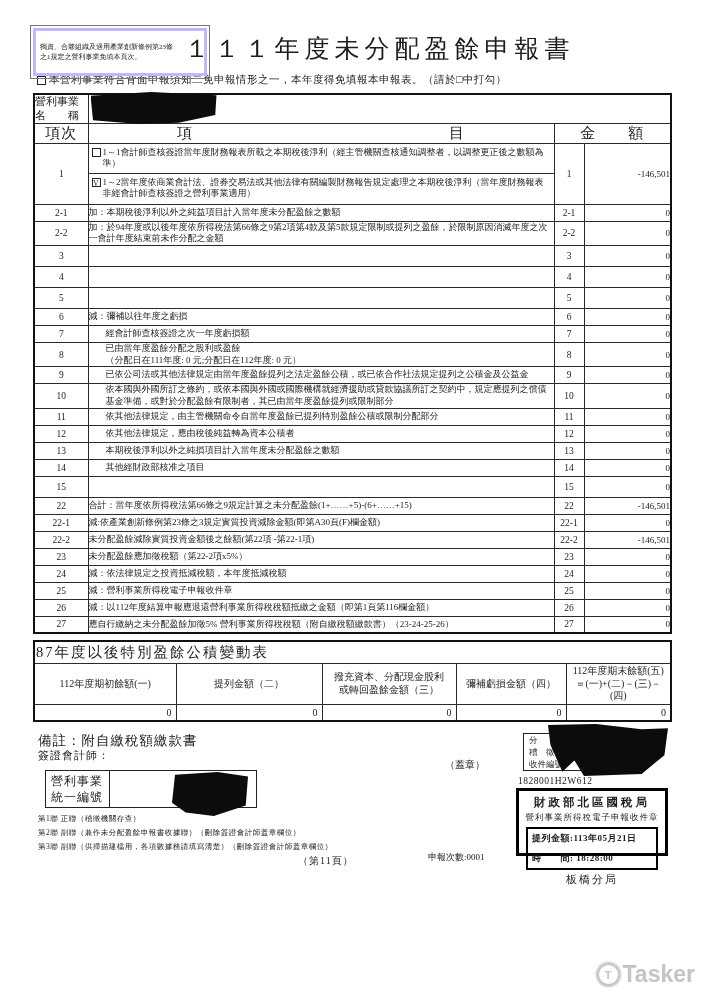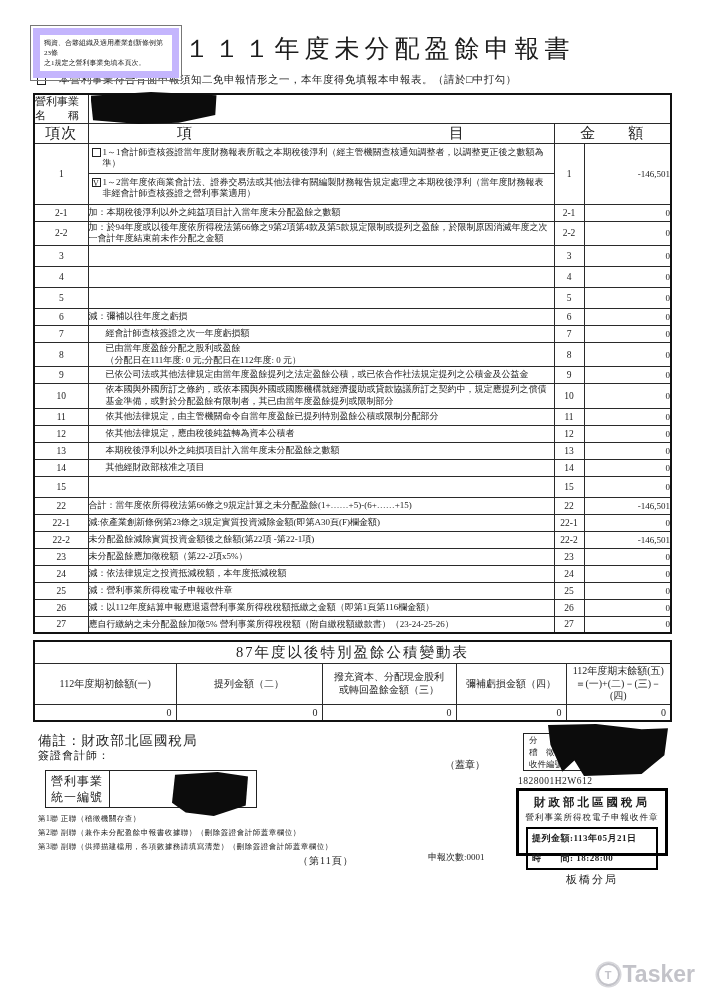--- a/index.html
+++ b/index.html
@@ -5,32 +5,32 @@
   html,body{margin:0;padding:0;}
   body{
     width:707px;height:1000px;position:relative;background:#ffffff;
     font-family:"Liberation Serif","DejaVu Serif",serif;color:#1c1c1c;
     overflow:hidden;
   }
   .sheet{position:absolute;inset:0;}
 
   
   .corner-note{
-    position:absolute;left:33px;top:28px;width:146px;min-height:28px;
-    border:7px solid #c4b5fd;outline:1px solid #777;outline-offset:2px;
-    font-size:7px;line-height:1.45;padding:3px 4px;white-space:pre-line;
+    position:absolute;left:33px;top:28px;width:174px;min-height:28px;
+    border:3px solid #c4b5fd;outline:1px solid #777;outline-offset:2px;
+    font-size:7px;line-height:1.45;padding:11px 4px;white-space:pre-line;
     box-sizing:border-box;
   }
   .form-title{
     margin:0;padding-top:32px;text-align:center;transform:translateX(26px);
     font-size:25px;font-weight:500;letter-spacing:5px;
   }
   .exempt-line{
     margin:8px 0 0 37px;font-size:10.5px;letter-spacing:.5px;
-    display:flex;align-items:center;gap:13px;
+    display:flex;align-items:center;gap:3px;
   }
   .cb{
     display:inline-block;width:9px;height:9px;border:1px solid #222;
     font-size:8px;line-height:9px;text-align:center;flex:0 0 auto;
     background:#fff;box-sizing:border-box;
   }
 
   
   table{border-collapse:collapse;table-layout:fixed;}
   .main-table{
@@ -55,21 +55,21 @@
     display:flex;align-items:flex-start;gap:2px;padding:3px 3px 2px 3px;
     font-size:9px;line-height:1.3;min-height:30px;box-sizing:border-box;
   }
   .opt .cb{margin-top:1px;}
   .opt1{border-bottom:1px solid #2a2a2a;}
   .opt-cell{padding:0;}
 
   
   .special-table{width:637px;margin:6px 0 0 33px;border:2px solid #111;}
   .special-table td{border:1px solid #2a2a2a;box-sizing:border-box;}
-  .sp-title{height:20px;text-align:center;font-size:14.5px;letter-spacing:2px;}
+  .sp-title{height:20px;font-size:14.5px;letter-spacing:2px;}
   .sp-head td{height:30px;text-align:center;font-size:10px;line-height:1.25;white-space:pre-line;padding:1px 2px;}
   .sp-val td{height:17px;text-align:right;font-size:10px;padding-right:4px;}
 
   
   .footer{position:absolute;left:0;top:730px;width:707px;height:270px;}
   .note-line{position:absolute;left:38px;top:2px;font-size:13.5px;letter-spacing:1px;}
   .cpa-line{position:absolute;left:38px;top:18px;font-size:11px;letter-spacing:1px;}
   .stamp-hint{position:absolute;left:445px;top:28px;font-size:10px;}
   .ubn-box{
     position:absolute;left:45px;top:40px;width:212px;height:38px;
@@ -347,21 +347,21 @@
         <td>0</td>
         <td>0</td>
         <td>0</td>
         <td>0</td>
         <td>0</td>
       </tr>
     </tbody>
   </table>
 
   <div class="footer">
-    <div class="note-line">備註：財政部北區國稅局</div>
+    <div class="note-line">備註：附自繳稅額繳款書</div>
     <div class="cpa-line">簽證會計師：</div>
     <div class="stamp-hint">（蓋章）</div>
 
     <div class="ubn-box">
       <div class="ubn-label">營利事業
 統一編號</div>
       <div class="ubn-value">
         <div class="redact redact-ubn"></div>
       </div>
     </div>

